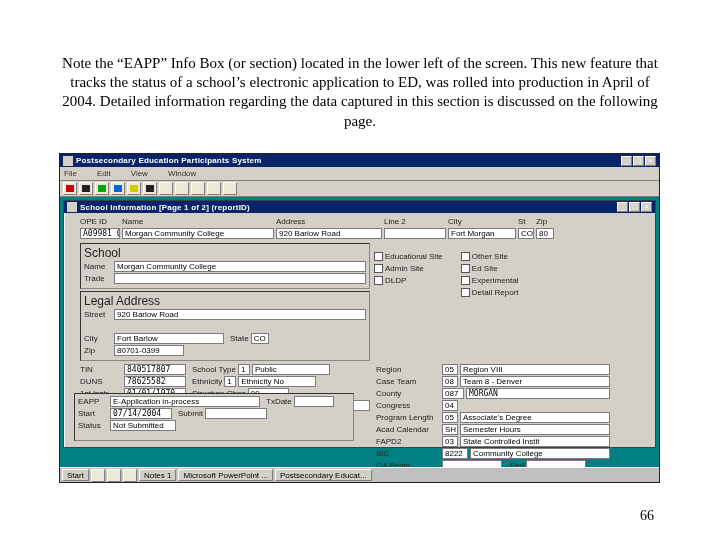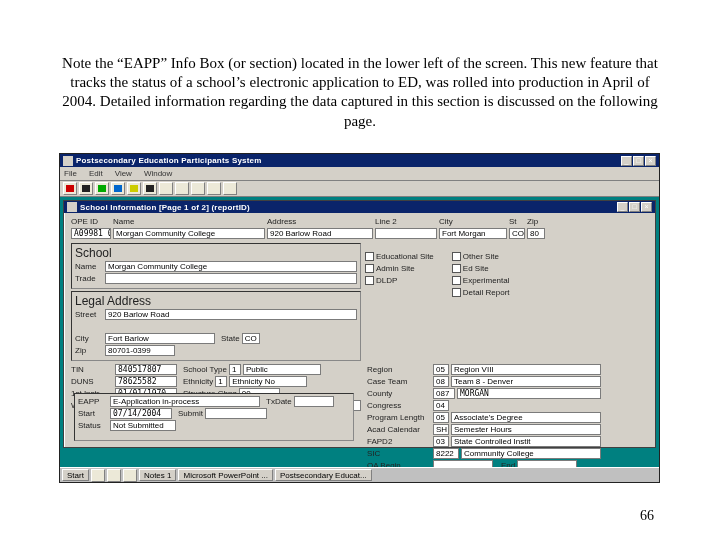--- a/index.html
+++ b/index.html
@@ -4,32 +4,32 @@
 <style>
   * { box-sizing: border-box; margin: 0; padding: 0; }
   body { width: 720px; height: 540px; background: #fff; font-family: "Times New Roman", serif; font-size: 15px; color: #000; position: relative; }
   .caption { position: absolute; left: 62px; top: 54px; width: 596px; line-height: 1.28; text-align: center; }
   .screenshot { position: absolute; left: 59px; top: 153px; width: 601px; height: 330px; border: 1px solid #222; background: #008080; font-family: Verdana, Geneva, sans-serif; font-size: 8px; color: #000; }
   .titlebar { height: 13px; background: linear-gradient(#0a246a,#0a246a); color: #fff; display: flex; align-items: center; padding: 0 3px; }
   .titlebar .tb-icon { width: 10px; height: 10px; background: #d4d0c8; margin-right: 3px; }
   .titlebar .tb-text { flex: 1; font-weight: bold; font-size: 8px; letter-spacing: .2px; white-space: nowrap; overflow: hidden; }
   .titlebar .tb-btns { display: flex; gap: 1px; }
   .tb-sq { width: 11px; height: 10px; background: #d4d0c8; border: 1px solid #808080; border-top-color: #fff; border-left-color: #fff; font-size: 7px; line-height: 8px; text-align: center; }
-  .toolbar1 { height: 14px; background: #d4d0c8; border-bottom: 1px solid #808080; display: flex; align-items: center; gap: 12px; padding: 0 4px; font-size: 8px; }
+  .toolbar1 { height: 14px; background: #d4d0c8; border-bottom: 1px solid #808080; display: flex; align-items: center; gap: 20px; padding: 0 4px; font-size: 8px; }
   .toolbar1 span { color: #333; }
   .toolbar2 { height: 16px; background: #d4d0c8; border-bottom: 1px solid #808080; display: flex; align-items: center; gap: 2px; padding: 0 3px; }
   .tbtn { width: 14px; height: 13px; border: 1px solid #808080; border-top-color: #fff; border-left-color: #fff; background: #ece9d8; display: inline-block; position: relative; }
   .tbtn.red::after { content:""; position:absolute; inset:2px; background:#c00; }
   .tbtn.grn::after { content:""; position:absolute; inset:2px; background:#0a0; }
   .tbtn.blu::after { content:""; position:absolute; inset:2px; background:#06c; }
   .tbtn.blk::after { content:""; position:absolute; inset:2px; background:#222; }
   .tbtn.yel::after { content:""; position:absolute; inset:2px; background:#cc0; }
   .childwin { margin: 3px; background: #d4d0c8; border: 1px solid #404040; box-shadow: inset 1px 1px #fff; }
   .childwin .titlebar { height: 12px; }
-  .form { padding: 3px 7px 4px; font-size: 8px; }
+  .form { padding: 3px 16px 4px; font-size: 8px; }
   .row { display: flex; align-items: center; margin-bottom: 1px; min-height: 11px; }
   .lbl { color: #222; white-space: nowrap; }
   .val { background: #fff; border: 1px solid #7b7b7b; height: 11px; padding: 0 2px; line-height: 9px; white-space: nowrap; overflow: hidden; }
   .val.mono { font-family: "Lucida Console", monospace; font-size: 8px; }
   .hdr-row .lbl { font-weight: normal; }
   .fieldset { border: 1px inset #888; margin-top: 2px; padding: 2px 3px 3px; position: relative; }
   .fieldset .legend { position: static; display:block; font-size: 12px; margin-bottom:1px; color:#222; }
   .chk { width: 9px; height: 9px; border: 1px solid #555; background: #fff; display: inline-block; margin-right: 2px; vertical-align: middle; }
   .eapp-box { position: absolute; left: 10px; bottom: 18px; width: 260px; height: 30px; border: 1px inset #888; background:#d4d0c8; padding:2px 3px; font-size:8px; }
   .taskbar { position: absolute; bottom: 0; left: 0; right: 0; height: 15px; background: #c0c0c0; border-top: 1px solid #fff; display: flex; align-items: center; gap: 2px; padding: 0 2px; }

